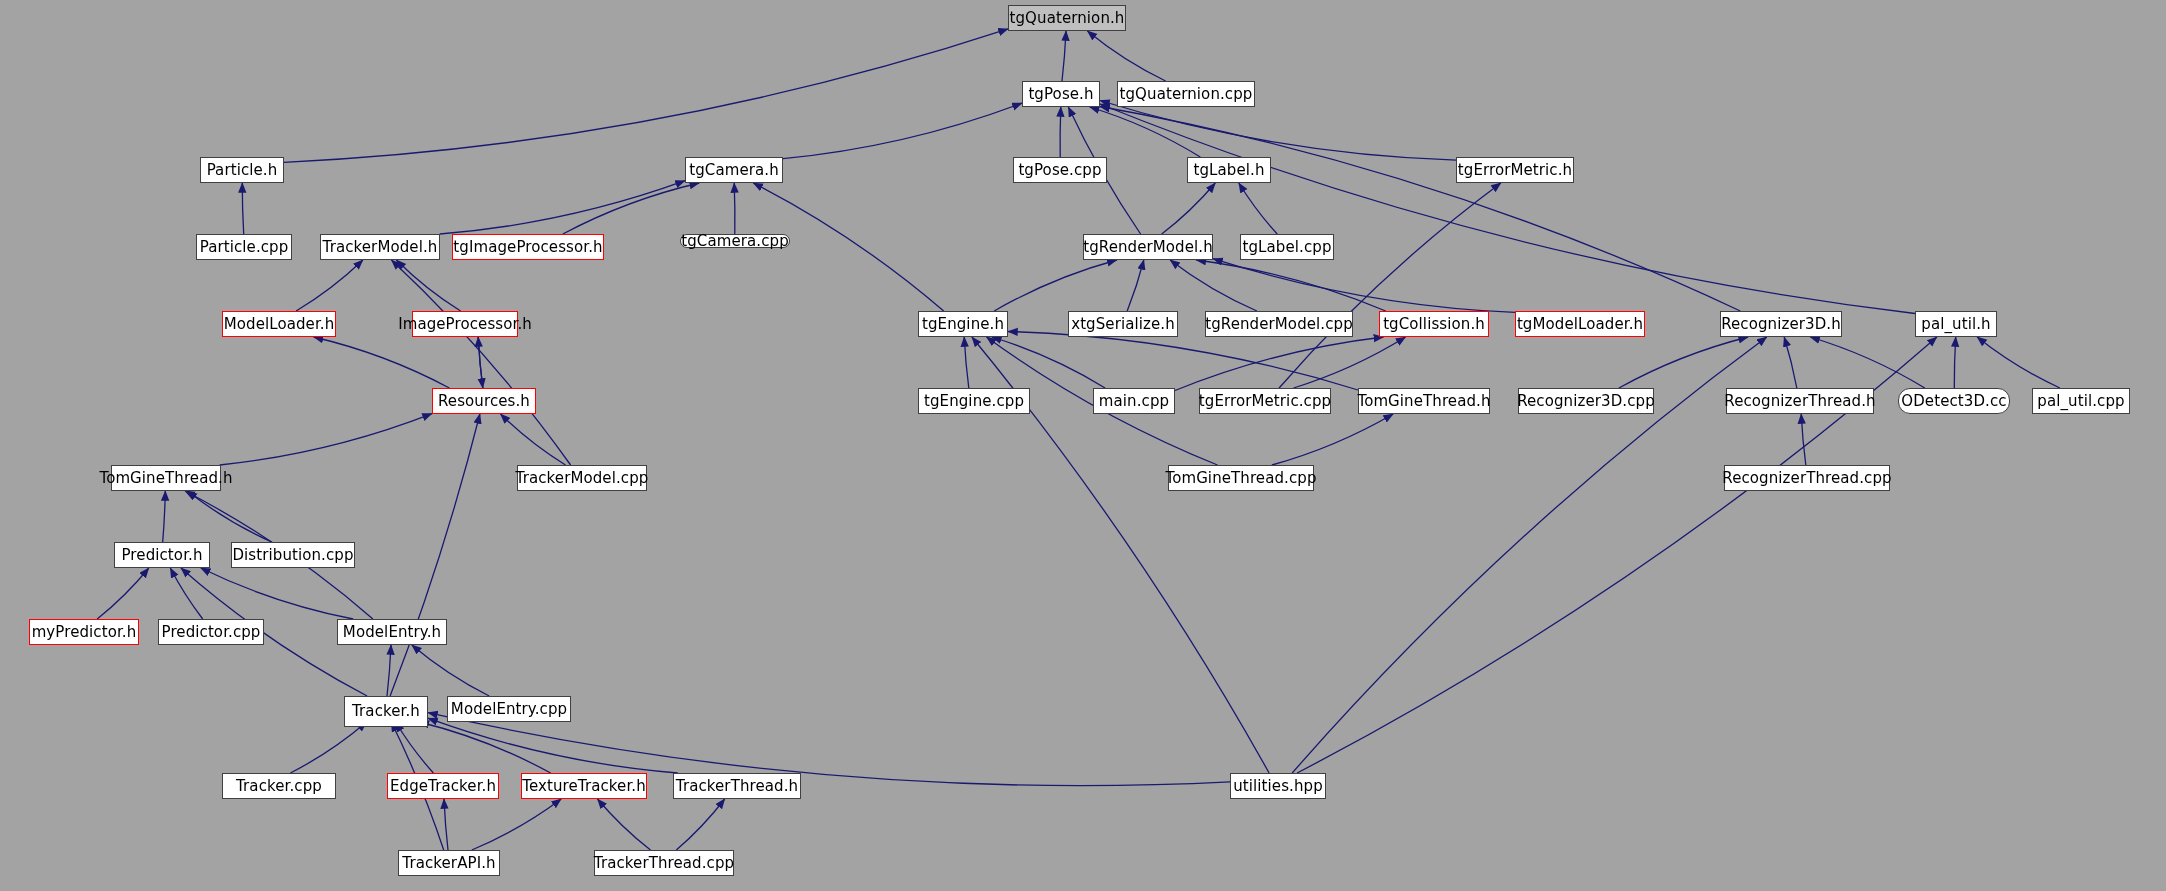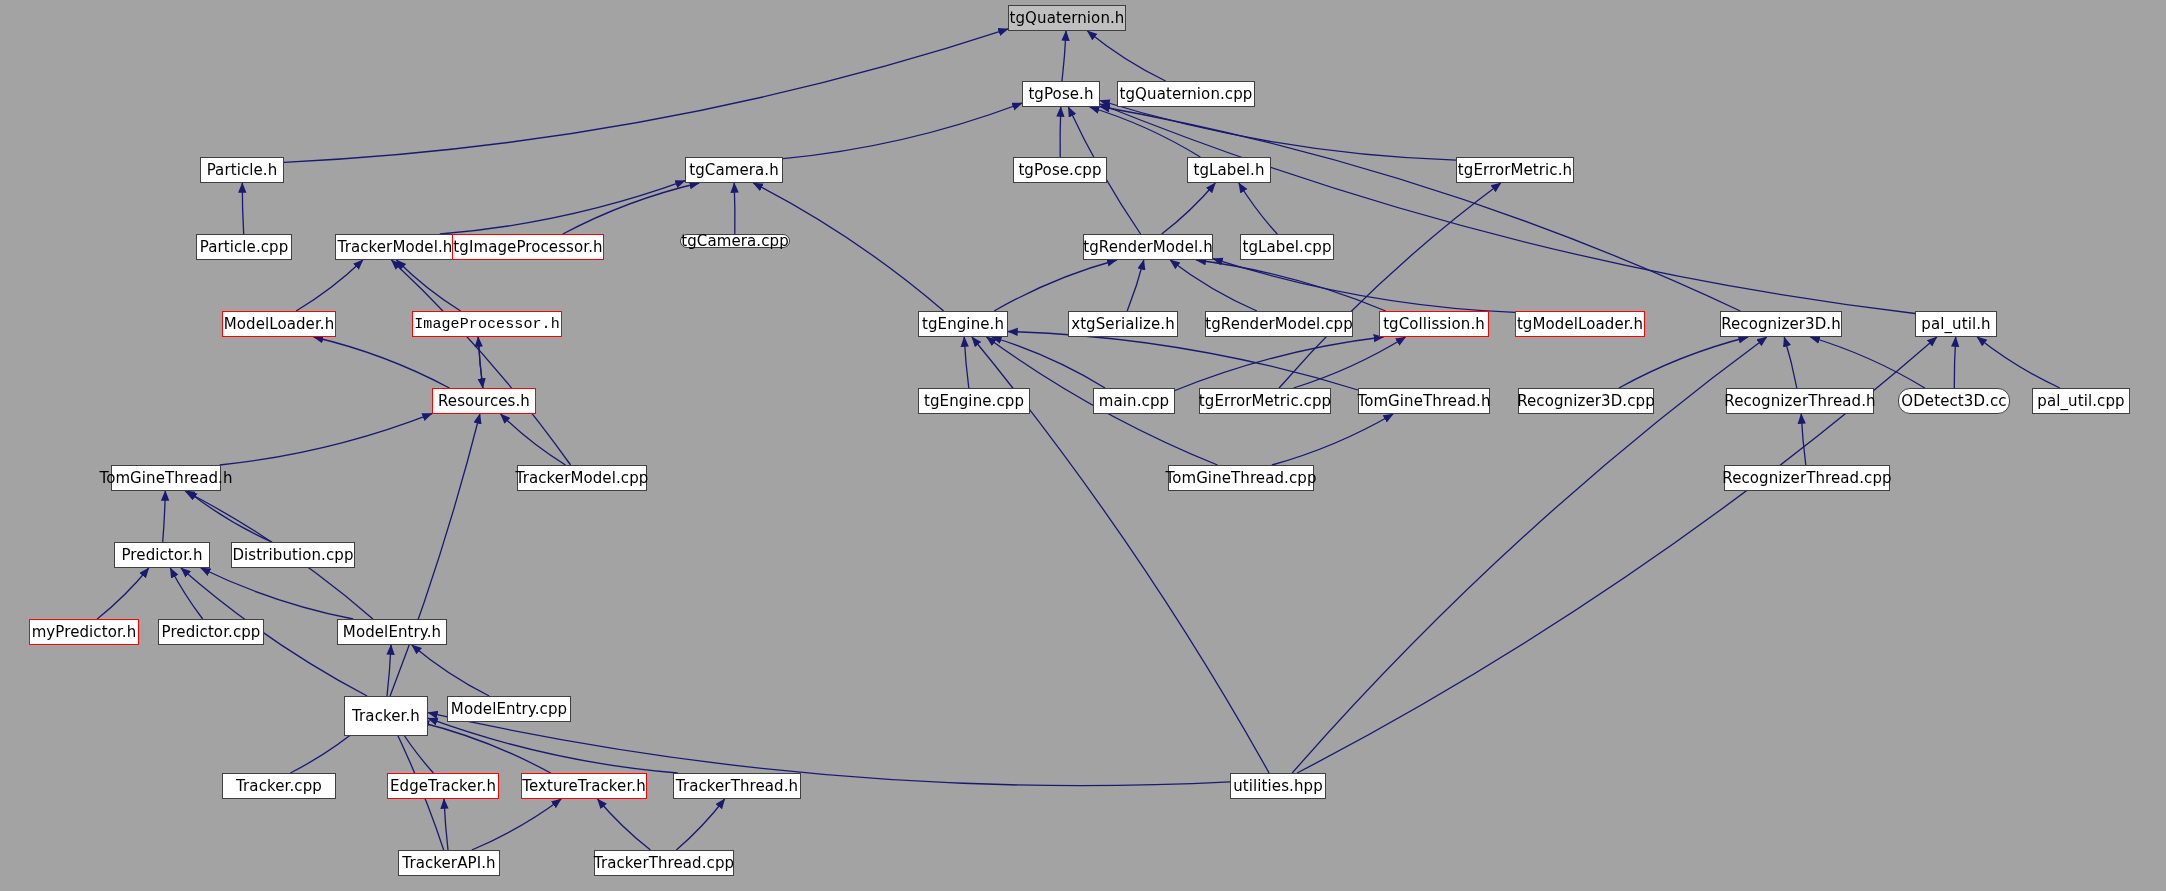--- a/index.html
+++ b/index.html
@@ -116,27 +116,27 @@
   <div id="nodes">
       <div class="node root" style="left: 1008px; top: 5px; width: 118px; height: 26px;">tgQuaternion.h</div>
       <div class="node black" style="left: 1022px; top: 81px; width: 78px; height: 26px;">tgPose.h</div>
       <div class="node black" style="left: 1117px; top: 81px; width: 138px; height: 26px;">tgQuaternion.cpp</div>
       <div class="node black" style="left: 200px; top: 157px; width: 84px; height: 26px;">Particle.h</div>
       <div class="node black" style="left: 685px; top: 157px; width: 98px; height: 26px;">tgCamera.h</div>
       <div class="node black" style="left: 1013px; top: 157px; width: 94px; height: 26px;">tgPose.cpp</div>
       <div class="node black" style="left: 1187px; top: 157px; width: 84px; height: 26px;">tgLabel.h</div>
       <div class="node black" style="left: 1456px; top: 157px; width: 118px; height: 26px;">tgErrorMetric.h</div>
       <div class="node black" style="left: 196px; top: 234px; width: 96px; height: 26px;">Particle.cpp</div>
-      <div class="node black" style="left: 320px; top: 234px; width: 120px; height: 26px; margin-left: 15px;">TrackerModel.h</div>
+      <div class="node black" style="left: 320px; top: 234px; width: 120px; height: 26px;">TrackerModel.h</div>
       <div class="node red" style="left: 452px; top: 234px; width: 152px; height: 26px;">tgImageProcessor.h</div>
       <div class="node black" style="left: 680px; top: 234px; width: 110px; height: 14px; border-radius: 13px;">tgCamera.cpp</div>
       <div class="node black" style="left: 1083px; top: 234px; width: 130px; height: 26px;">tgRenderModel.h</div>
       <div class="node black" style="left: 1240px; top: 234px; width: 94px; height: 26px;">tgLabel.cpp</div>
       <div class="node red" style="left: 222px; top: 311px; width: 114px; height: 26px;">ModelLoader.h</div>
-      <div class="node red" style="left: 412px; top: 311px; width: 150px; height: 26px; font-family: Liberation Mono, monospace;">ImageProcessor.h</div>
+      <div class="node red" style="left: 412px; top: 311px; width: 106px; height: 26px;">ImageProcessor.h</div>
       <div class="node black" style="left: 918px; top: 311px; width: 90px; height: 26px;">tgEngine.h</div>
       <div class="node black" style="left: 1068px; top: 311px; width: 110px; height: 26px;">xtgSerialize.h</div>
       <div class="node black" style="left: 1205px; top: 311px; width: 148px; height: 26px;">tgRenderModel.cpp</div>
       <div class="node red" style="left: 1379px; top: 311px; width: 110px; height: 26px;">tgCollission.h</div>
       <div class="node red" style="left: 1515px; top: 311px; width: 130px; height: 26px;">tgModelLoader.h</div>
       <div class="node black" style="left: 1720px; top: 311px; width: 122px; height: 26px;">Recognizer3D.h</div>
       <div class="node black" style="left: 1915px; top: 311px; width: 82px; height: 26px;">pal_util.h</div>
       <div class="node red" style="left: 432px; top: 388px; width: 104px; height: 26px;">Resources.h</div>
       <div class="node black" style="left: 918px; top: 388px; width: 112px; height: 26px;">tgEngine.cpp</div>
       <div class="node black" style="left: 1093px; top: 388px; width: 82px; height: 26px;">main.cpp</div>
@@ -148,21 +148,21 @@
       <div class="node black" style="left: 2032px; top: 388px; width: 98px; height: 26px;">pal_util.cpp</div>
       <div class="node black" style="left: 517px; top: 465px; width: 130px; height: 26px;">TrackerModel.cpp</div>
       <div class="node black" style="left: 111px; top: 465px; width: 110px; height: 26px;">TomGineThread.h</div>
       <div class="node black" style="left: 1168px; top: 465px; width: 146px; height: 26px;">TomGineThread.cpp</div>
       <div class="node black" style="left: 1724px; top: 465px; width: 166px; height: 26px;">RecognizerThread.cpp</div>
       <div class="node black" style="left: 114px; top: 542px; width: 96px; height: 26px;">Predictor.h</div>
       <div class="node black" style="left: 231px; top: 542px; width: 124px; height: 26px;">Distribution.cpp</div>
       <div class="node red" style="left: 29px; top: 619px; width: 110px; height: 26px;">myPredictor.h</div>
       <div class="node black" style="left: 158px; top: 619px; width: 106px; height: 26px;">Predictor.cpp</div>
       <div class="node black" style="left: 337px; top: 619px; width: 110px; height: 26px;">ModelEntry.h</div>
-      <div class="node black" style="left: 344px; top: 696px; width: 84px; height: 40px;">Tracker.h</div>
+      <div class="node black" style="left: 344px; top: 696px; width: 84px; height: 31px;">Tracker.h</div>
       <div class="node black" style="left: 447px; top: 696px; width: 124px; height: 26px;">ModelEntry.cpp</div>
       <div class="node black" style="left: 222px; top: 773px; width: 114px; height: 26px;">Tracker.cpp</div>
       <div class="node red" style="left: 387px; top: 773px; width: 112px; height: 26px;">EdgeTracker.h</div>
       <div class="node red" style="left: 521px; top: 773px; width: 126px; height: 26px;">TextureTracker.h</div>
       <div class="node black" style="left: 673px; top: 773px; width: 128px; height: 26px;">TrackerThread.h</div>
       <div class="node black" style="left: 398px; top: 850px; width: 102px; height: 26px;">TrackerAPI.h</div>
       <div class="node black" style="left: 594px; top: 850px; width: 140px; height: 26px;">TrackerThread.cpp</div>
       <div class="node black" style="left: 1230px; top: 773px; width: 96px; height: 26px;">utilities.hpp</div>
     </div>
 </div>

